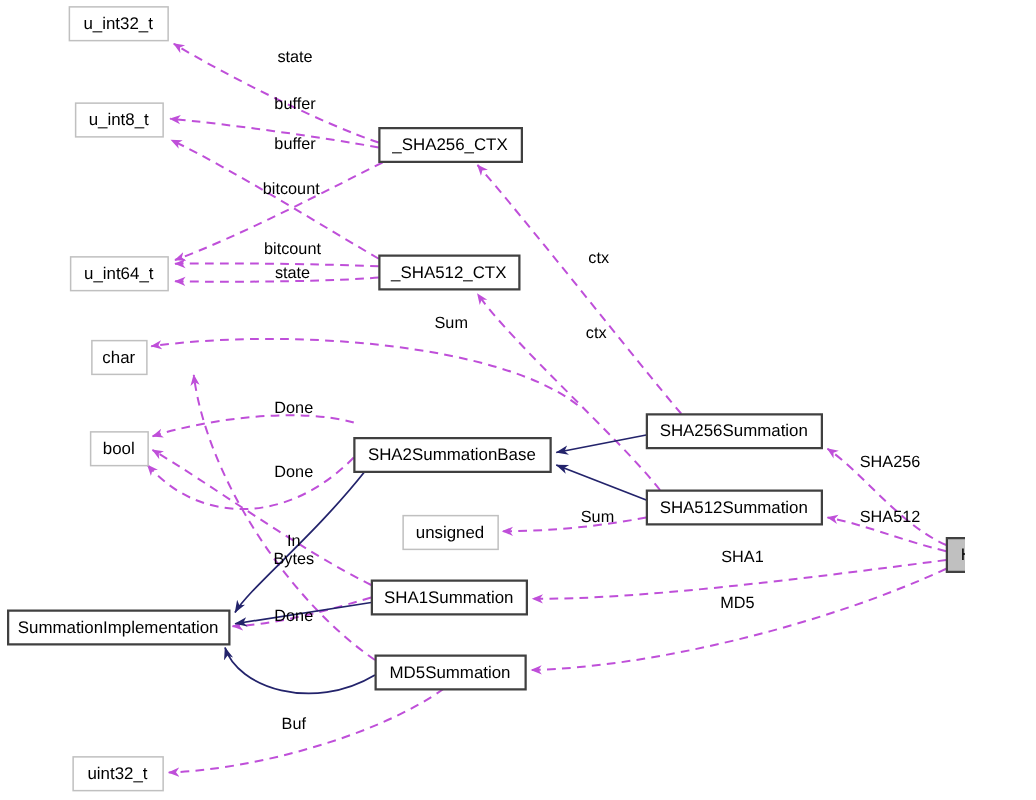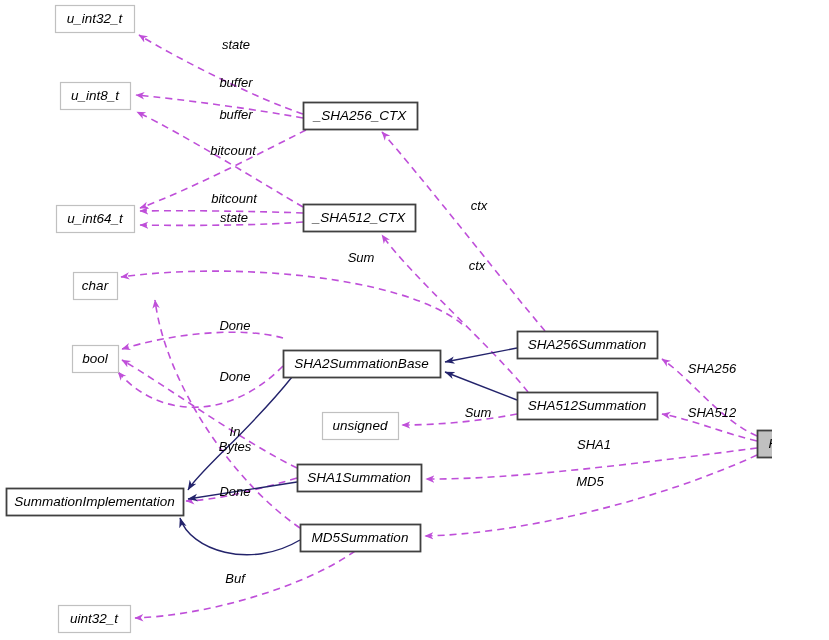--- a/index.html
+++ b/index.html
@@ -9,21 +9,20 @@
   }
   body {
     font-family: "Liberation Sans", sans-serif;
   }
   #diagram-root {
     position: relative;
     width: 772px;
     height: 640px;
     background: #ffffff;
     overflow: hidden;
-    font-style: italic;
   }
   #diagram-svg {
     position: absolute;
     left: 0;
     top: 0;
     width: 829px;
     height: 640px;
   }
   .node-label {
     font-family: "Liberation Sans", sans-serif;

